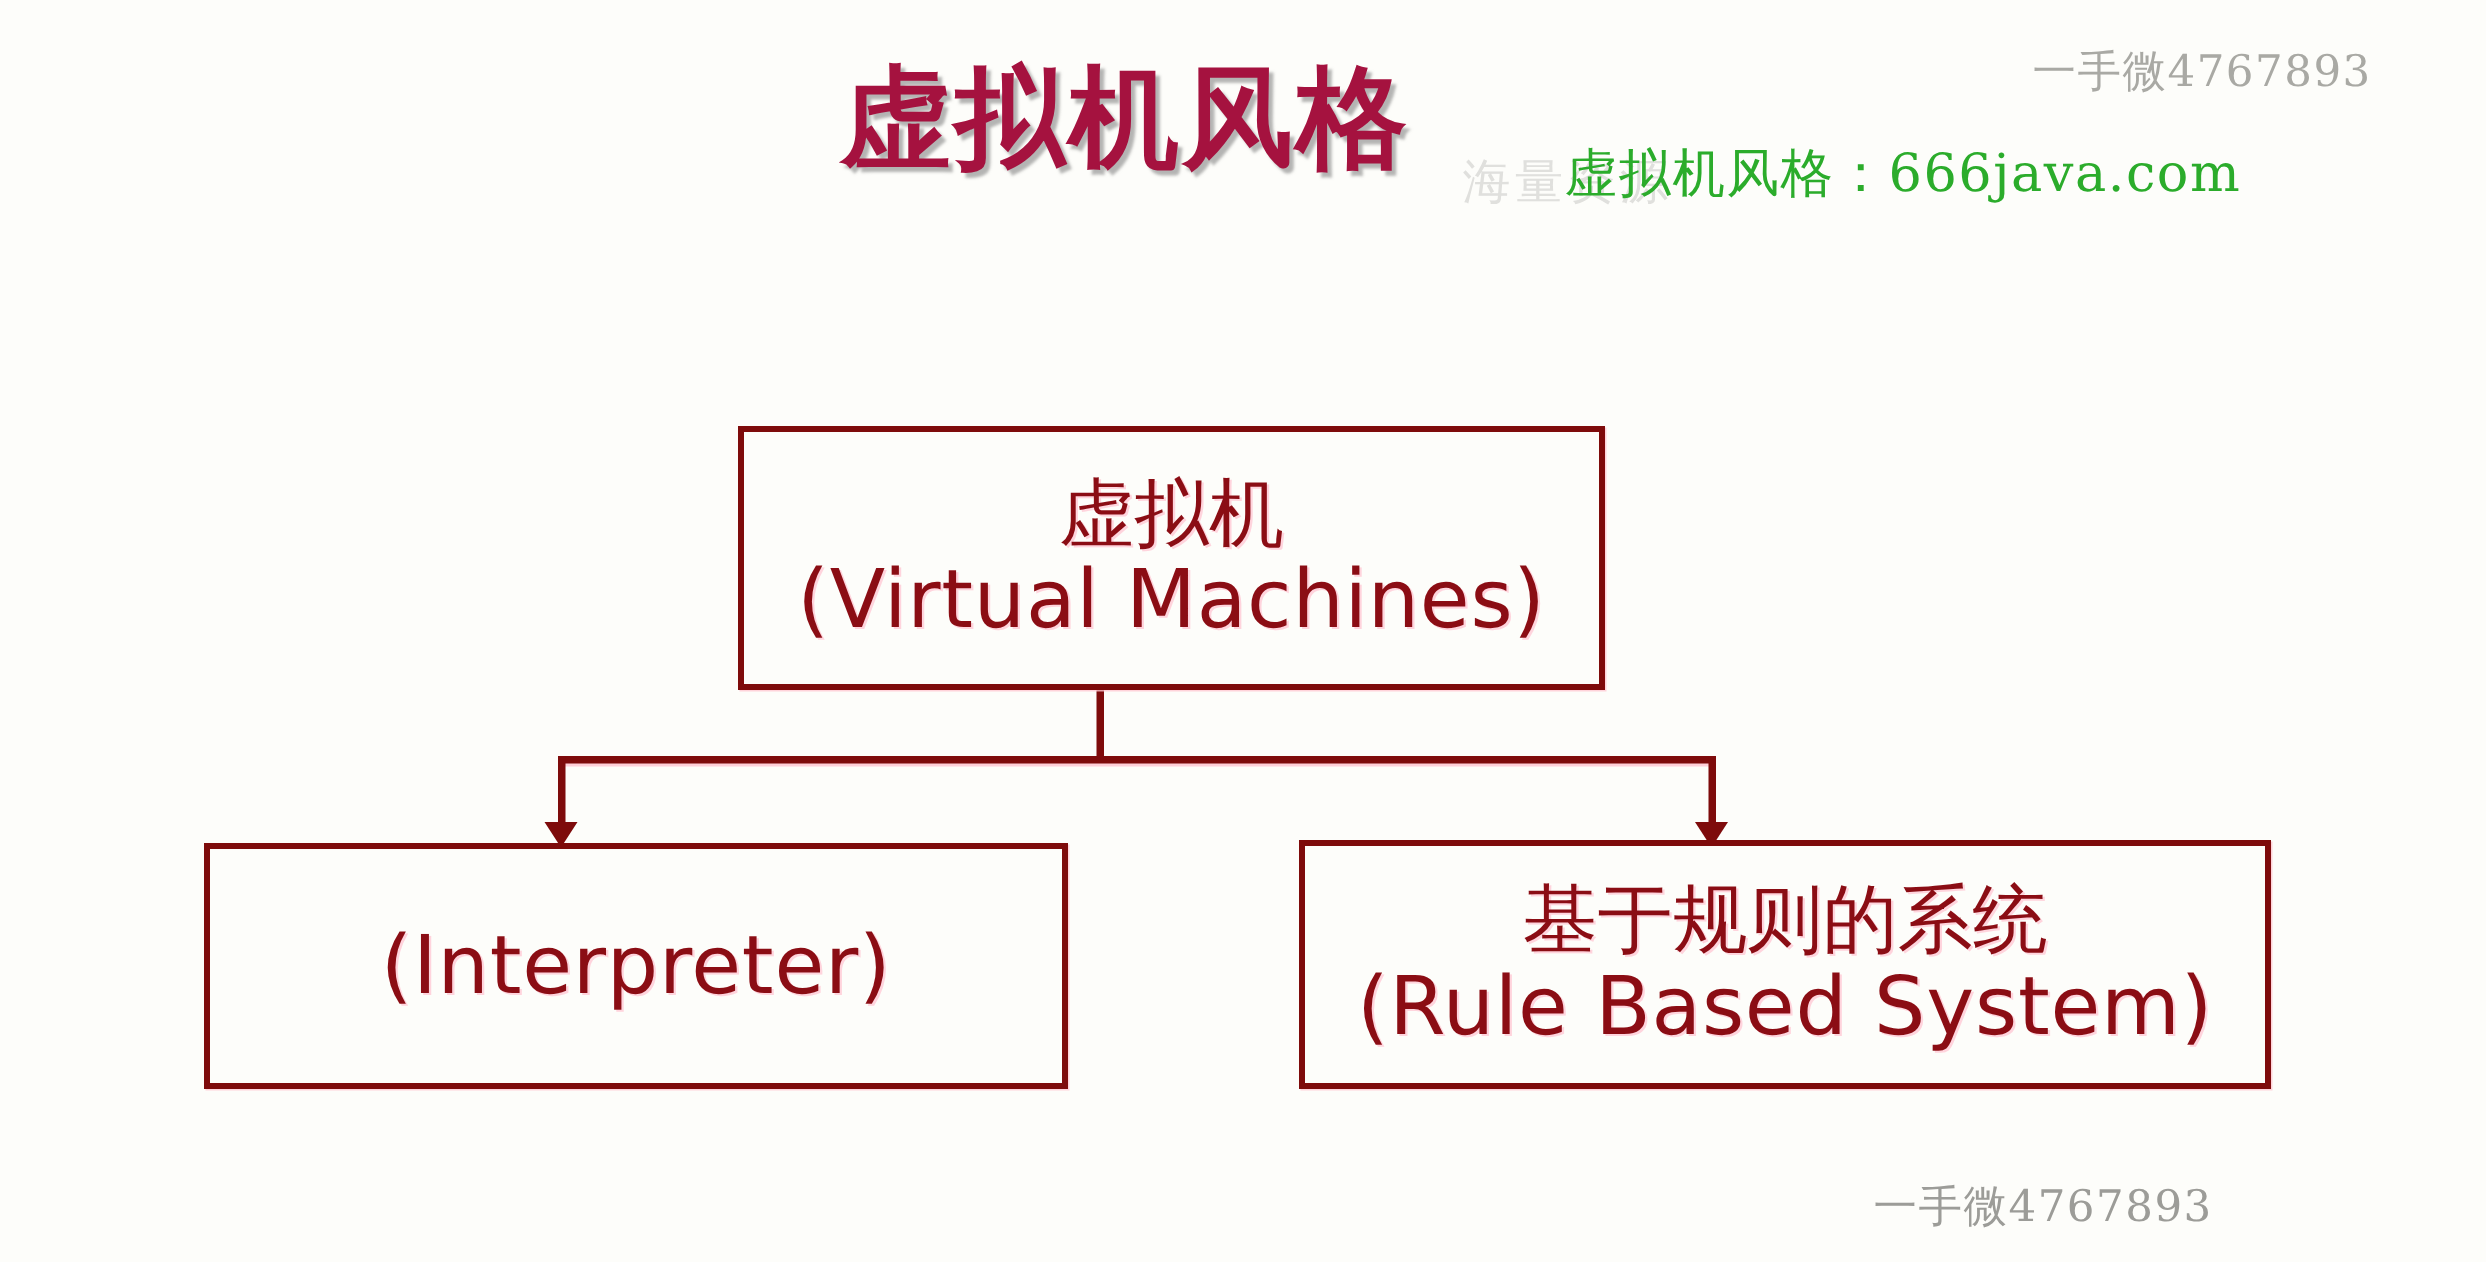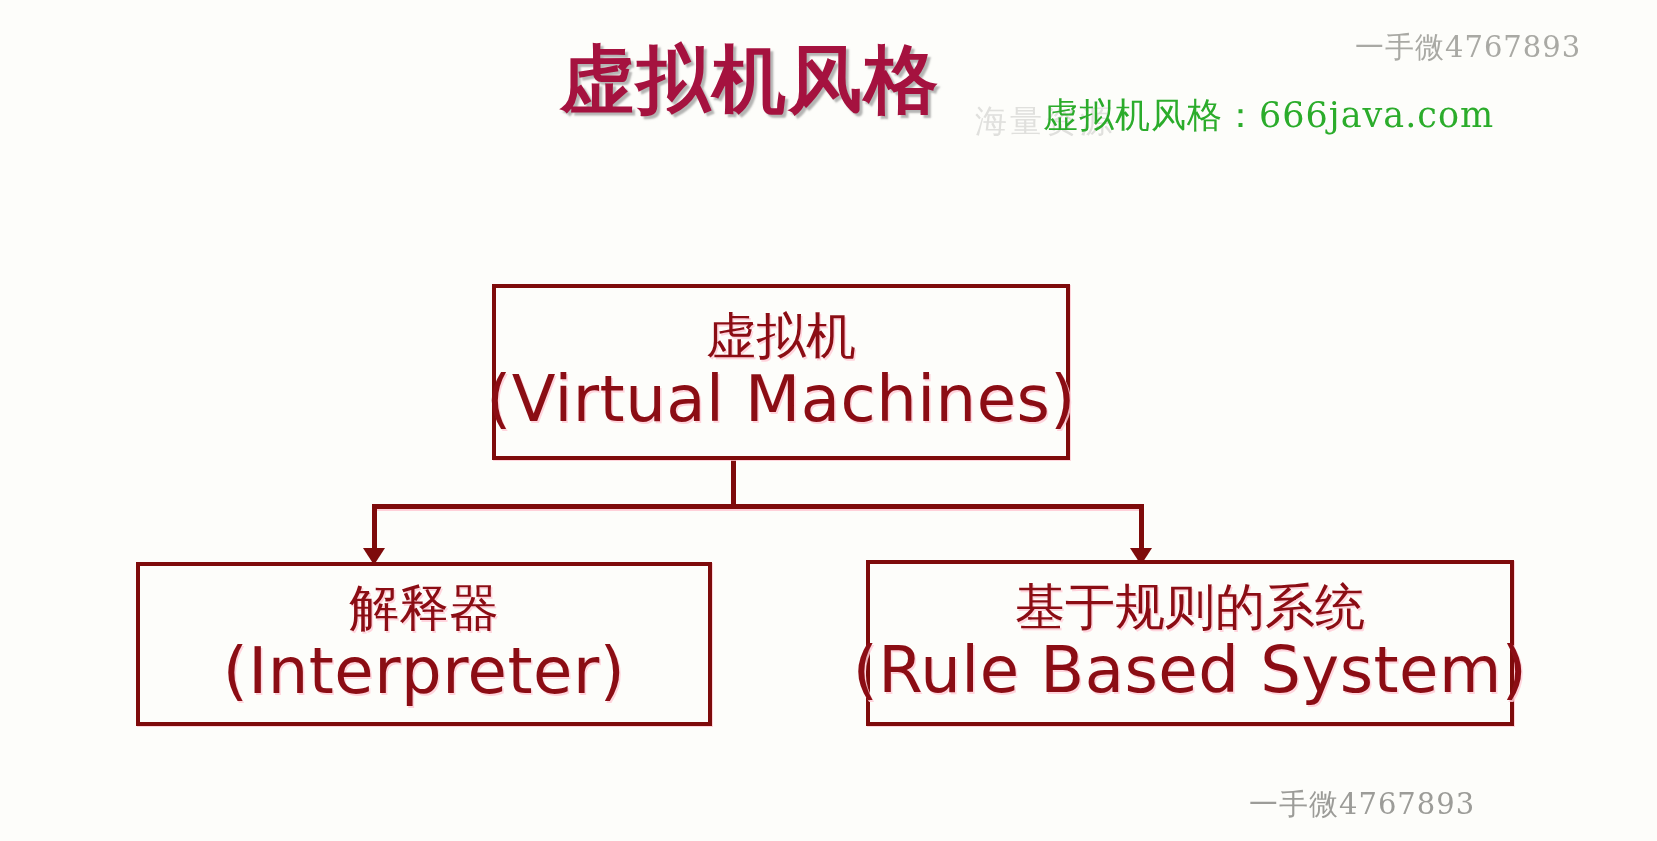--- a/index.html
+++ b/index.html
@@ -91,21 +91,21 @@
     margin-left: 48px;
   }
   .node-line {
     font-family: "DejaVu Sans", "Liberation Sans", sans-serif;
     color: #8b0d14;
     white-space: nowrap;
     text-shadow: 1.5px 1.5px 0 rgba(255,205,215,0.85);
     line-height: 1.12;
   }
   .node-cn { font-size: 50px; font-weight: 400; }
-  .node-en { font-size: 64px; font-weight: 400; letter-spacing: 0.5px; }
+  .node-en { font-size: 54px; font-weight: 400; letter-spacing: 0.5px; }
 
   #box-top {
     left: 444px;
     top: 284px;
     width: 578px;
     height: 176px;
   }
   #box-left {
     left: 88px;
     top: 562px;
@@ -186,21 +186,20 @@
   <div class="conn" id="conn-right-drop"></div>
   <div class="arrowhead" id="arrow-left"></div>
   <div class="arrowhead" id="arrow-right"></div>
 
   <div class="node-box" id="box-top">
     <div class="node-line node-cn">虚拟机</div>
     <div class="node-line node-en">(Virtual Machines)</div>
   </div>
 
   <div class="node-box" id="box-left">
-    <div class="node-line node-cn">解释器</div>
     <div class="node-line node-en">(Interpreter)</div>
   </div>
 
   <div class="node-box" id="box-right">
     <div class="node-line node-cn">基于规则的系统</div>
     <div class="node-line node-en">(Rule Based System)</div>
   </div>
 
 </div>
 

